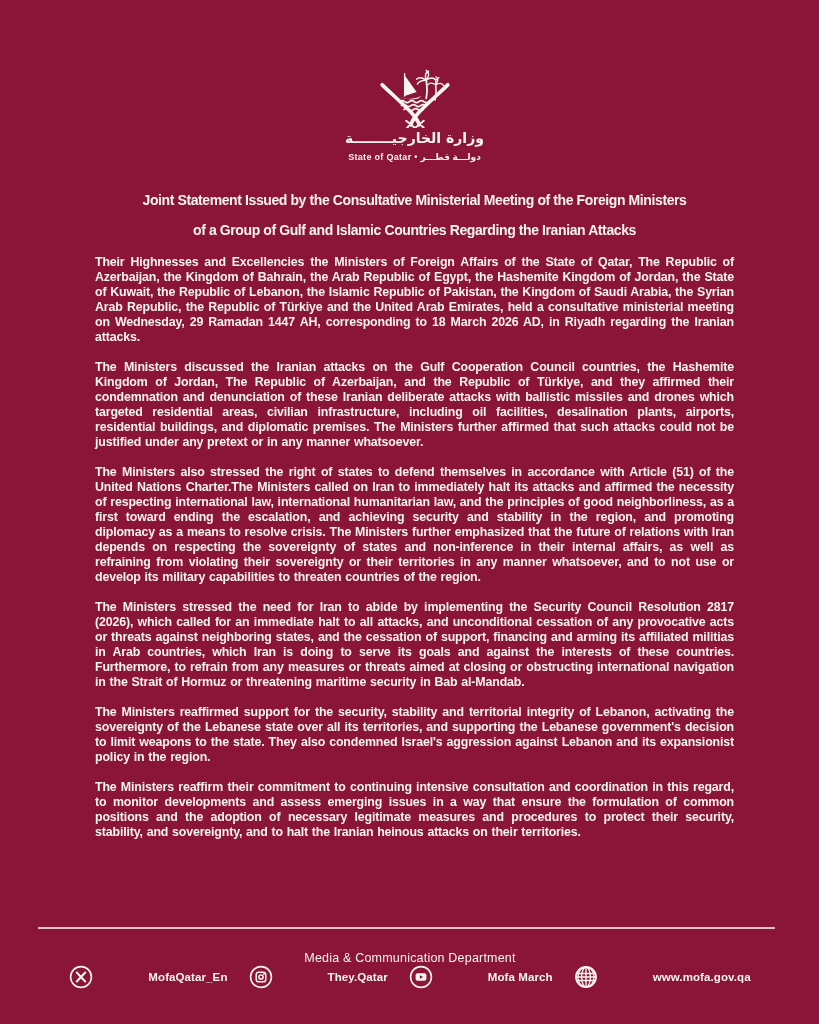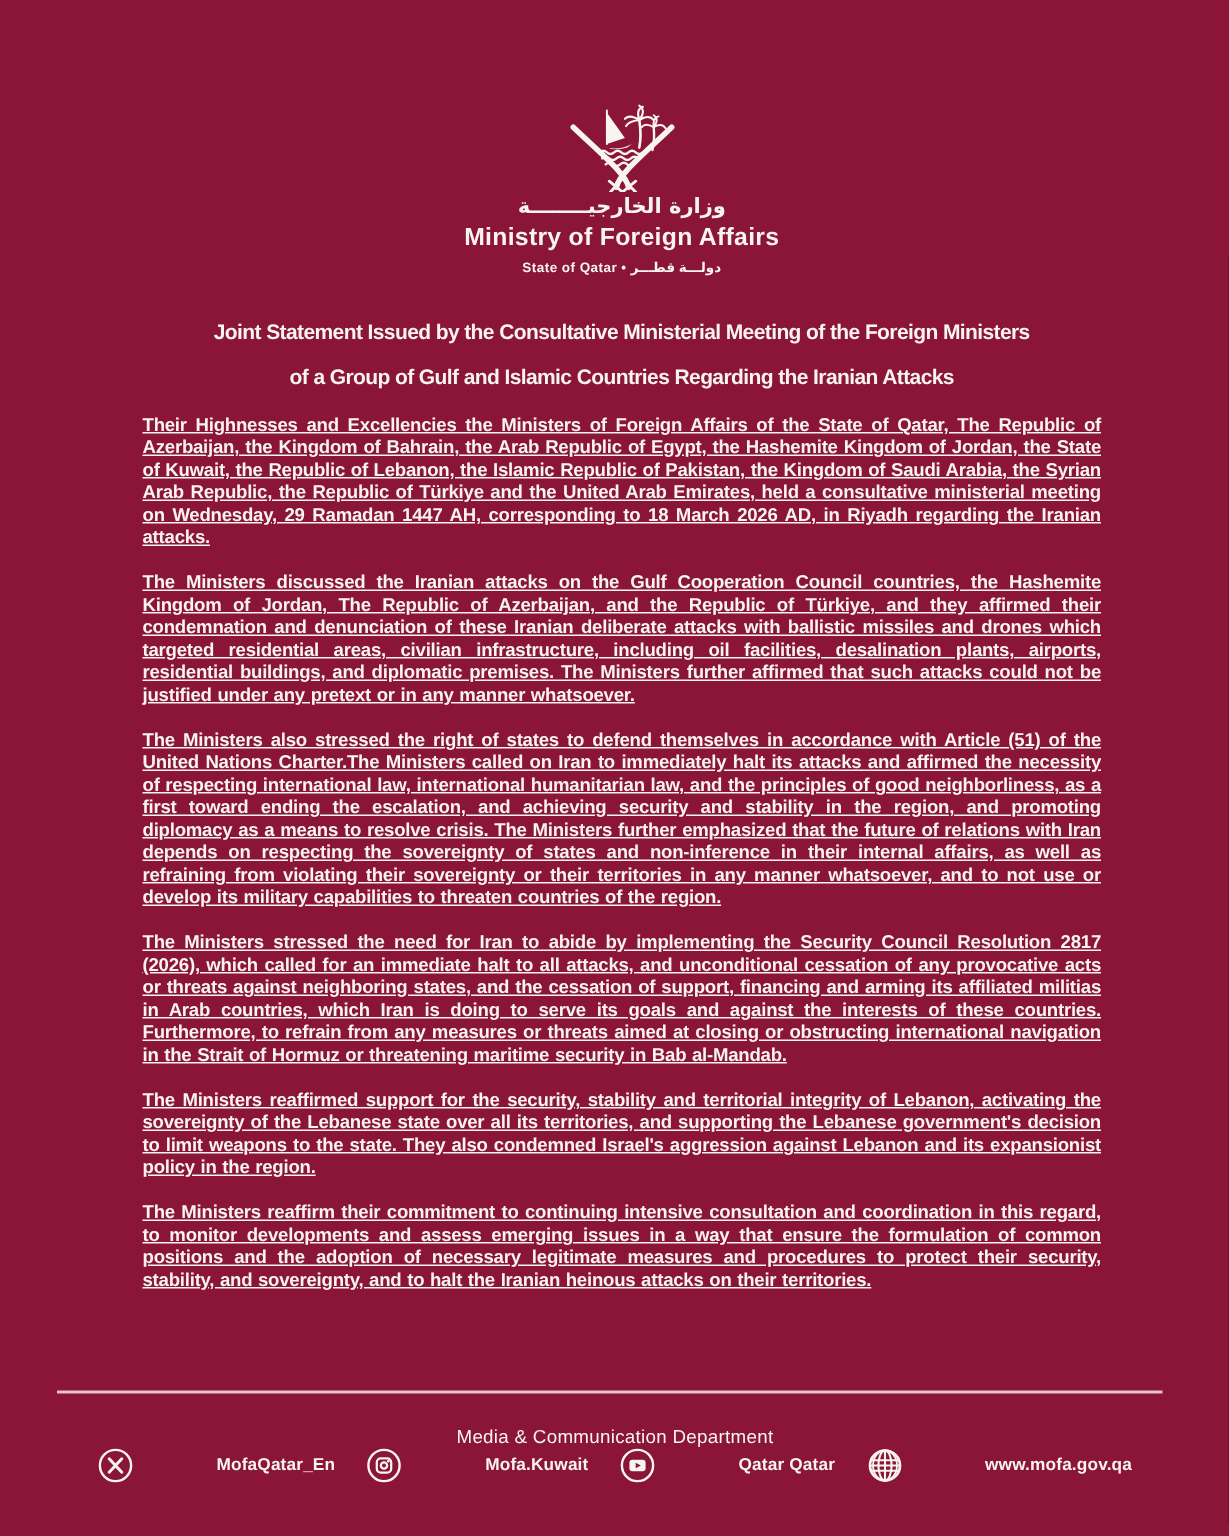--- a/index.html
+++ b/index.html
@@ -33,21 +33,21 @@
   
   .doc-title {
     margin-top:22px; text-align:center;
     font-size:14px; font-weight:700; line-height:30px; letter-spacing:-.4px;
     white-space:nowrap;
   }
   .dateline { margin-top:6px; font-size:13px; font-weight:700; line-height:18px; }
   .body-text { margin-top:10px; }
   .body-text p {
     font-size:12.4px; font-weight:700; line-height:15px; letter-spacing:-.15px;
-    text-align:justify; margin:0 0 15px 0; word-spacing:.5px;text-decoration:underline;
+    text-align:justify; margin:0 0 15px 0; word-spacing:.5px;
   }
 
   
   .separator {
     position:absolute; top:927px; left:38px; right:44px;
     border-top:2px solid rgba(255,235,238,.8);
   }
   .footer-row {
     position:absolute; top:951px; left:45px; right:44px; height:38px;
     display:flex; justify-content:space-between; align-items:center;flex-direction:column;
@@ -82,21 +82,20 @@
       <path class="fl" d="M37,24 L37,50 L52,45 Z"></path>
       <path class="st" d="M37,22 L37,50" stroke-width="1.6"></path>
 
       <path class="st" d="M64,53 Q66,43 64,30" stroke-width="2.2"></path>
       <path class="st" d="M75,55 Q77,47 76,36" stroke-width="2"></path>
 
       <path class="st" d="M64,30 q-8,-5 -12,-1 M64,30 q-3,-9 3,-11 M64,30 q8,-5 12,0 M64,30 q6,-8 0,-12 M64,30 q-9,1 -11,5" stroke-width="1.8"></path>
       <path class="st" d="M76,36 q-7,-4 -10,0 M76,36 q-1,-8 4,-9 M76,36 q7,-4 10,1 M76,36 q5,-7 0,-10" stroke-width="1.6"></path>
     </svg>
     <div class="arabic-title">وزارة الخارجيــــــــة</div>
-    <div class="ministry-name">Ministry of Foreign Affairs</div>
     <div class="state-line">State of Qatar • دولـــة قطـــر</div>
   </div>
 
   <div class="content">
     <div class="doc-title">
       <div>Joint Statement Issued by the Consultative Ministerial Meeting of the Foreign Ministers</div>
       <div>of a Group of Gulf and Islamic Countries Regarding the Iranian Attacks</div>
     </div>
     <div class="body-text">
       <p>Their Highnesses and Excellencies the Ministers of Foreign Affairs of the State of Qatar, The Republic of Azerbaijan, the Kingdom of Bahrain, the Arab Republic of Egypt, the Hashemite Kingdom of Jordan, the State of Kuwait, the Republic of Lebanon, the Islamic Republic of Pakistan, the Kingdom of Saudi Arabia, the Syrian Arab Republic, the Republic of Türkiye and the United Arab Emirates, held a consultative ministerial meeting on Wednesday, 29 Ramadan 1447 AH, corresponding to 18 March 2026 AD, in Riyadh regarding the Iranian attacks.</p>
@@ -123,30 +122,30 @@
         <span class="social-label">MofaQatar_En</span>
       </div>
 
       <div class="social-item">
         <svg class="glyph" viewBox="0 0 24 24" aria-hidden="true">
           <circle class="st" cx="12" cy="12" r="10.4" stroke-width="1.6"></circle>
           <rect class="st" x="7.2" y="7.2" width="9.6" height="9.6" rx="2.6" stroke-width="1.5"></rect>
           <circle class="st" cx="12" cy="12" r="2.1" stroke-width="1.5"></circle>
           <circle class="fl" cx="14.9" cy="9.1" r="0.9"></circle>
         </svg>
-        <span class="social-label">Mofa.Kuwait</span>
+        <span class="social-label">They.Qatar</span>
       </div>
 
       <div class="social-item">
         <svg class="glyph" viewBox="0 0 24 24" aria-hidden="true">
           <circle class="st" cx="12" cy="12" r="10.4" stroke-width="1.6"></circle>
           <rect class="fl" x="6.6" y="8.2" width="10.8" height="7.6" rx="2"></rect>
           <path d="M10.8,10.2 L14.2,12 L10.8,13.8 Z" fill="#8A1538"></path>
         </svg>
-        <span class="social-label">Qatar Qatar</span>
+        <span class="social-label">Mofa March</span>
       </div>
 
       <div class="social-item">
         <svg class="glyph" viewBox="0 0 24 24" aria-hidden="true">
           <circle class="st" cx="12" cy="12" r="10" stroke-width="1.8"></circle>
           <ellipse class="st" cx="12" cy="12" rx="4.4" ry="10" stroke-width="1.4"></ellipse>
           <ellipse class="st" cx="12" cy="12" rx="8" ry="10" stroke-width="1.2"></ellipse>
           <path class="st" d="M12,2 L12,22 M2.6,8.5 L21.4,8.5 M2,12 L22,12 M2.6,15.5 L21.4,15.5" stroke-width="1.4"></path>
         </svg>
         <span class="social-label">www.mofa.gov.qa</span>

